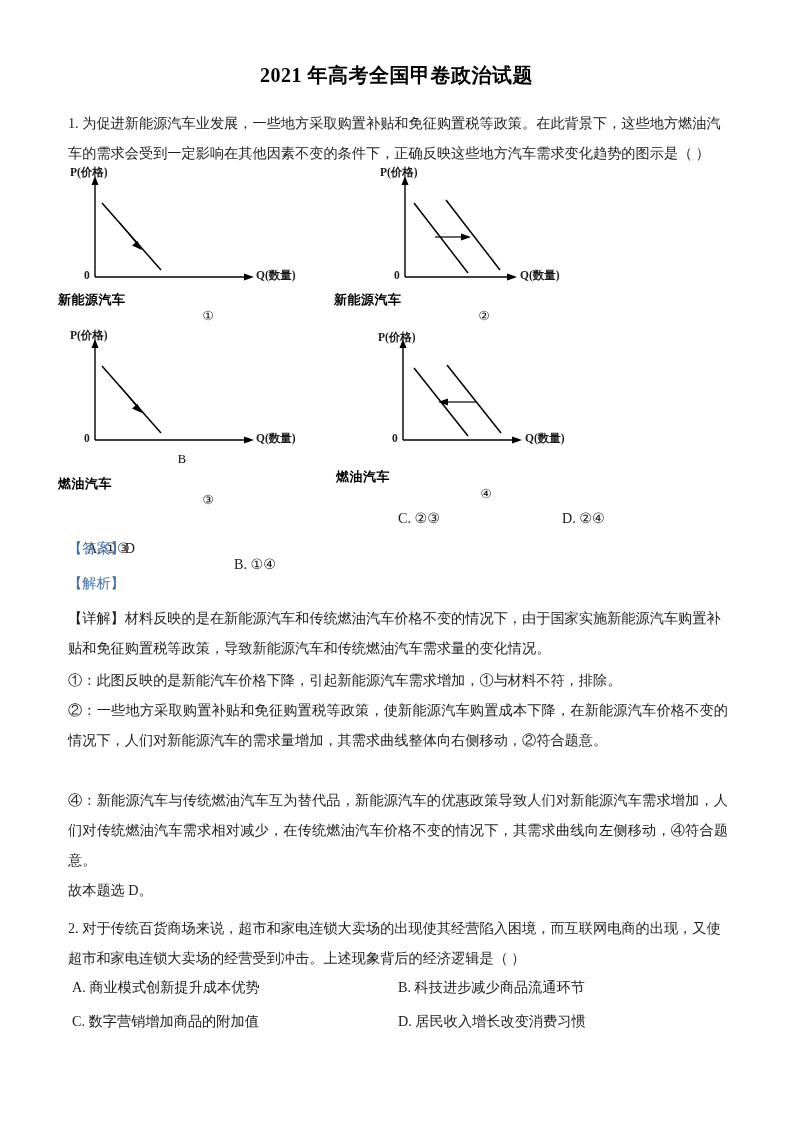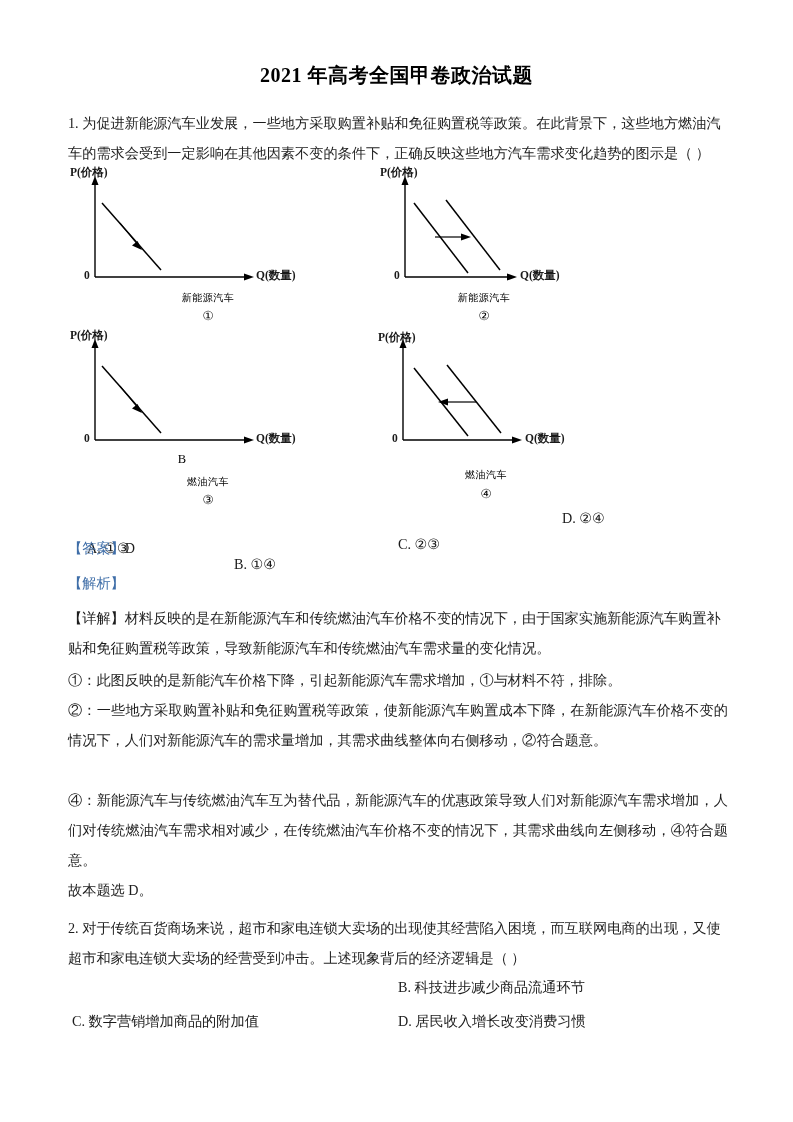--- a/index.html
+++ b/index.html
@@ -86,23 +86,22 @@
   }
   .fig {
     position: absolute;
     width: 300px;
     height: 165px;
   }
   .fig-svg { display: block; }
   .fig-caption {
     position: absolute;
     width: 300px;
-    text-align: center;
-    font-weight: normal;
-    font-size: 10px;
+    font-weight: bold;
+    font-size: 13px;
     letter-spacing: 0.5px;
     color: #000;
     left: 0;
   }
   .fig-num {
     position: absolute;
     width: 300px;
     text-align: center;
     font-size: 12.5px;
     color: #000;
@@ -204,21 +203,21 @@
       <div style="position:absolute; left:157px; top:103px; font-size:11.5px; font-weight:bold;">Q(数量)</div>
       <div style="position:absolute; left:24px; top:104px; font-size:11.5px; font-weight:bold;">0</div>
       <div class="fig-caption" style="top:140px; left:-32px;">燃油汽车</div>
       <div class="fig-num" style="top:158px; left:-32px;">④</div>
     </div>
   </div>
 
   <div class="opt-row" style="top:503px; height:30px;">
     <span class="cell" style="left:19px;margin-top:30px;"><span>A.</span> <span>①③</span></span>
     <span class="cell" style="left:166px;margin-top:46px;"><span>B.</span> <span>①④</span></span>
-    <span class="cell" style="left:330px;margin-top:26px;"><span>C.</span> <span>②③</span></span>
+    <span class="cell" style="left:330px;"><span>C.</span> <span>②③</span></span>
     <span class="cell" style="left:494px;"><span>D.</span> <span>②④</span></span>
   </div>
 
   <div class="body-block" style="top:533px;">
     <p class="para nojustify"><span class="blue">【答案】</span><span>D</span></p>
   </div>
 
   <div class="body-block" style="top:568px;">
     <p class="para nojustify blue">【解析】</p>
   </div>
@@ -245,20 +244,21 @@
     <p class="para nojustify">故本题选 D。</p>
   </div>
 
   <div class="body-block" style="top:913px;">
     <p class="para nojustify">2. 对于传统百货商场来说，超市和家电连锁大卖场的出现使其经营陷入困境，而互联网电商的出现，又使</p>
     <p class="para nojustify">超市和家电连锁大卖场的经营受到冲击。上述现象背后的经济逻辑是（    ）</p>
   </div>
 
   <div class="q2-opts" style="top:970px;">
     <div class="q2-opt-line">
+      <span class="c1"><span>A.</span> <span>商业模式创新提升成本优势</span></span>
       <span class="c2"><span>B.</span> <span>科技进步减少商品流通环节</span></span>
     </div>
     <div class="q2-opt-line">
       <span class="c1"><span>C.</span> <span>数字营销增加商品的附加值</span></span>
       <span class="c2"><span>D.</span> <span>居民收入增长改变消费习惯</span></span>
     </div>
   </div>
 
 </div>
 

